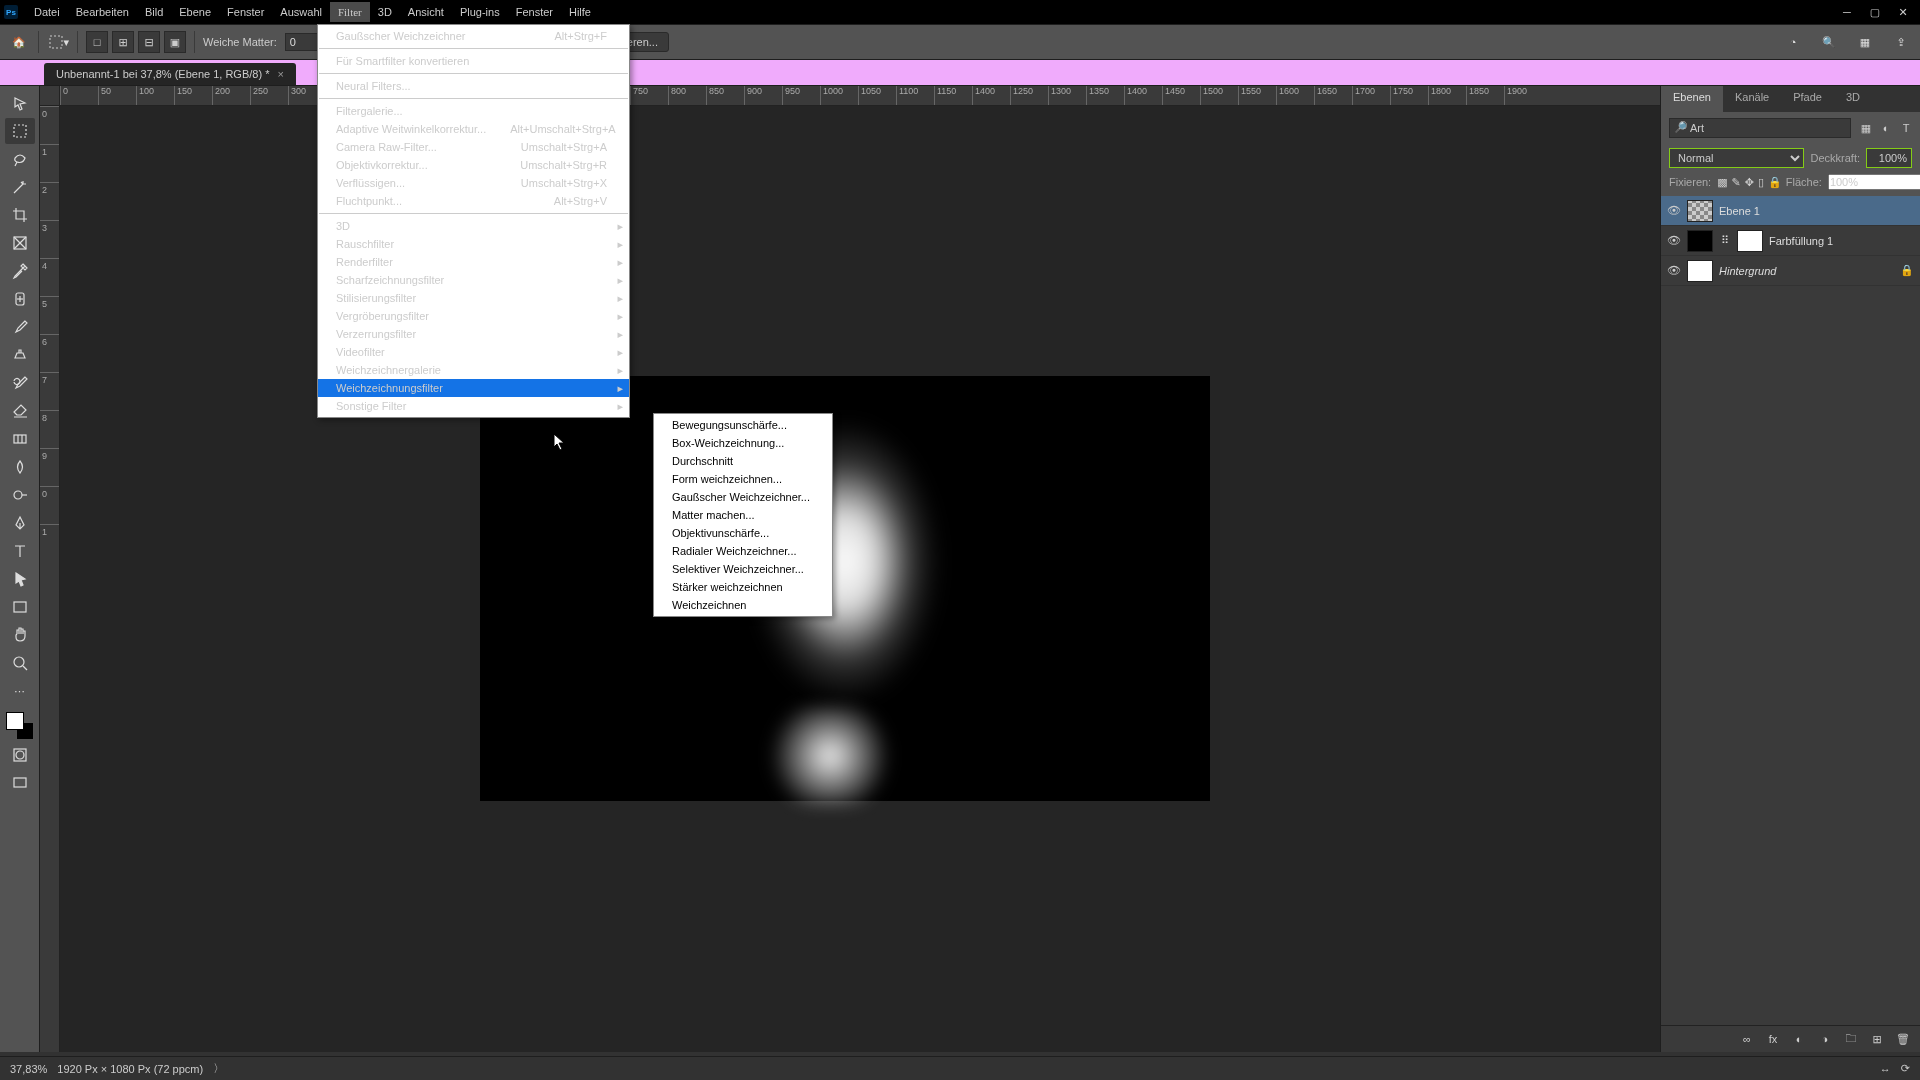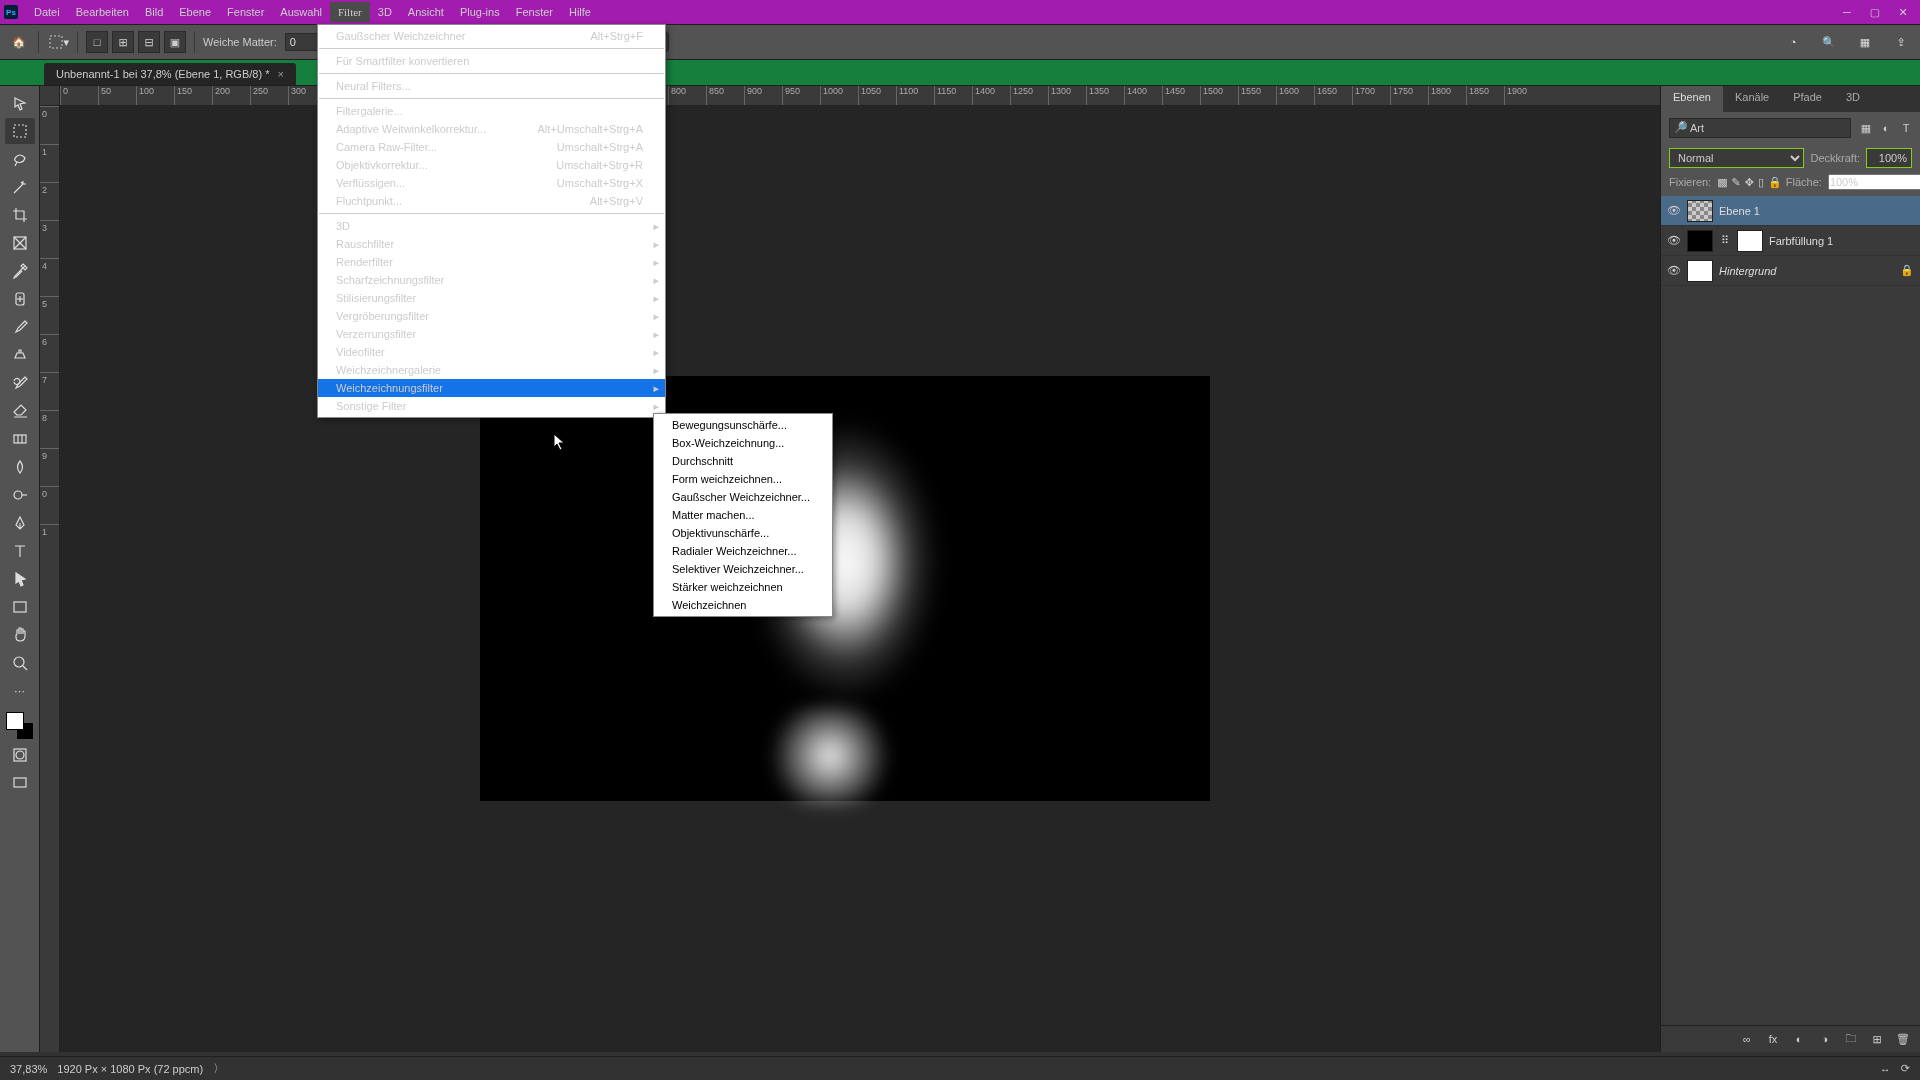--- a/index.html
+++ b/index.html
@@ -1,39 +1,39 @@
 <!DOCTYPE html>
 <html><head>
 <meta charset="utf-8">
 <style>
 * { box-sizing: border-box; margin: 0; padding: 0; font-family: "Segoe UI", Tahoma, sans-serif; font-size: 11px; color: #ccc; user-select: none; }
 body { background: #323232; width: 1920px; height: 1080px; overflow: hidden; position: relative; }
 
 
-.titlebar { height: 24px; background: #a21caf; display: flex; align-items: center; padding: 0 4px; }
+.titlebar { height: 24px; background: #000000; display: flex; align-items: center; padding: 0 4px; }
 .titlebar .ps-icon { width: 14px; height: 14px; background: #001e36; border-radius: 2px; display: flex; align-items: center; justify-content: center; color: #31a8ff; font-size: 8px; font-weight: 700; margin-right: 8px; }
 .menubar { display: flex; gap: 0; }
 .menubar .menu-item { padding: 4px 8px; color: #ccc; cursor: default; }
 .menubar .menu-item.open { background: #4b4b4b; font-family: Liberation Serif, serif; }
 .win-ctrls { margin-left: auto; display: flex; gap: 14px; padding-right: 6px; }
 .win-ctrls span { width: 14px; height: 14px; display: inline-flex; align-items: center; justify-content: center; color: #ccc; }
 
 
 .optionsbar { height: 36px; background: #535353; display: flex; align-items: center; padding: 0 8px; gap: 8px; border-top: 1px solid #1e1e1e; border-bottom: 1px solid #1e1e1e; }
 .opt-icon { width: 22px; height: 22px; display: flex; align-items: center; justify-content: center; color: #ddd; }
 .opt-sep { width: 1px; height: 22px; background: #3a3a3a; }
 .opt-grp { display: flex; gap: 4px; }
 .opt-grp .sq { width: 22px; height: 22px; background: #3a3a3a; border: 1px solid #2a2a2a; display: flex; align-items: center; justify-content: center; }
 .opt-label { color: #ccc; }
 .opt-field { width: 40px; height: 18px; background: #3a3a3a; border: 1px solid #2a2a2a; color: #ddd; padding: 1px 4px; }
 .opt-btn { padding: 3px 10px; background: #3a3a3a; border: 1px solid #2a2a2a; border-radius: 3px; color: #ccc; }
 .opt-right { margin-left: auto; display: flex; gap: 14px; }
 
 
-.tabrow { height: 26px; background: #15803d; display: flex; align-items: flex-end; padding-left: 44px; border-bottom: 1px solid #1e1e1e; }
+.tabrow { height: 26px; background: #f0abfc; display: flex; align-items: flex-end; padding-left: 44px; border-bottom: 1px solid #1e1e1e; }
 .doc-tab { padding: 5px 12px; background: #252525; color: #ddd; border-top-left-radius: 3px; border-top-right-radius: 3px; display: flex; gap: 8px; }
 .doc-tab .close { color: #999; }
 
 
 .toolbox { position: absolute; left: 0; top: 86px; width: 40px; bottom: 28px; background: #535353; border-right: 1px solid #1e1e1e; display: flex; flex-direction: column; align-items: center; padding-top: 4px; gap: 2px; }
 .tool { width: 30px; height: 26px; display: flex; align-items: center; justify-content: center; color: #ddd; border-radius: 2px; position: relative; }
 .tool.active { background: #3a3a3a; }
 .tool svg { width: 18px; height: 18px; stroke: #ddd; fill: none; stroke-width: 1.2; }
 .color-swatch { margin-top: 6px; width: 28px; height: 28px; position: relative; }
 .color-swatch .fg { position: absolute; left: 0; top: 0; width: 18px; height: 18px; background: #fff; border: 1px solid #000; }
@@ -49,21 +49,21 @@
 .canvas { position: absolute; left: 440px; top: 290px; width: 730px; height: 425px; background: #000; }
 .glow { position: absolute; left: 210px; top: 30px; width: 310px; height: 370px; background: radial-gradient(ellipse 120px 180px at 50% 42%, #fff 0%, #ddd 25%, rgba(80,80,80,.6) 55%, rgba(0,0,0,0) 78%); filter: blur(10px); }
 .glow2 { position: absolute; left: 280px; top: 330px; width: 140px; height: 100px; background: radial-gradient(circle, #eee 0%, rgba(0,0,0,0) 70%); filter: blur(8px); }
 
 
 .dropdown { position: absolute; background: #fff; border: 1px solid #888; box-shadow: 2px 2px 6px rgba(0,0,0,.4); padding: 2px 0; }
 .dropdown .item { padding: 3px 22px 3px 18px; color: #000; display: flex; justify-content: space-between; gap: 24px; white-space: nowrap; position: relative; font-size: 11px; }
 .dropdown .item.hover { background: #1473e6; color: #fff; }
 .dropdown .sep { height: 1px; background: #ccc; margin: 3px 1px; }
 .dropdown .item .sub-arrow { position: absolute; right: 6px; }
-.dropdown.main { left: 317px; top: 24px; width: 349px; }
+.dropdown.main { left: 317px; top: 24px; width: 313px; }
 .dropdown.sub { left: 653px; top: 413px; width: 180px; }
 
 
 .panels { position: absolute; right: 0; top: 86px; width: 260px; bottom: 28px; background: #535353; border-left: 1px solid #1e1e1e; display: flex; flex-direction: column; }
 .panel-tabs { display: flex; background: #323232; height: 26px; }
 .panel-tabs .ptab { padding: 5px 12px; color: #aaa; }
 .panel-tabs .ptab.active { background: #535353; color: #ddd; }
 .panel-search { padding: 6px 8px; display: flex; gap: 6px; align-items: center; }
 .panel-search input { flex: 1; background: #3a3a3a; border: 1px solid #2a2a2a; color: #ccc; height: 20px; padding: 0 18px 0 6px; }
 .srch-wrap{ position:relative; flex:1; display:flex; }

